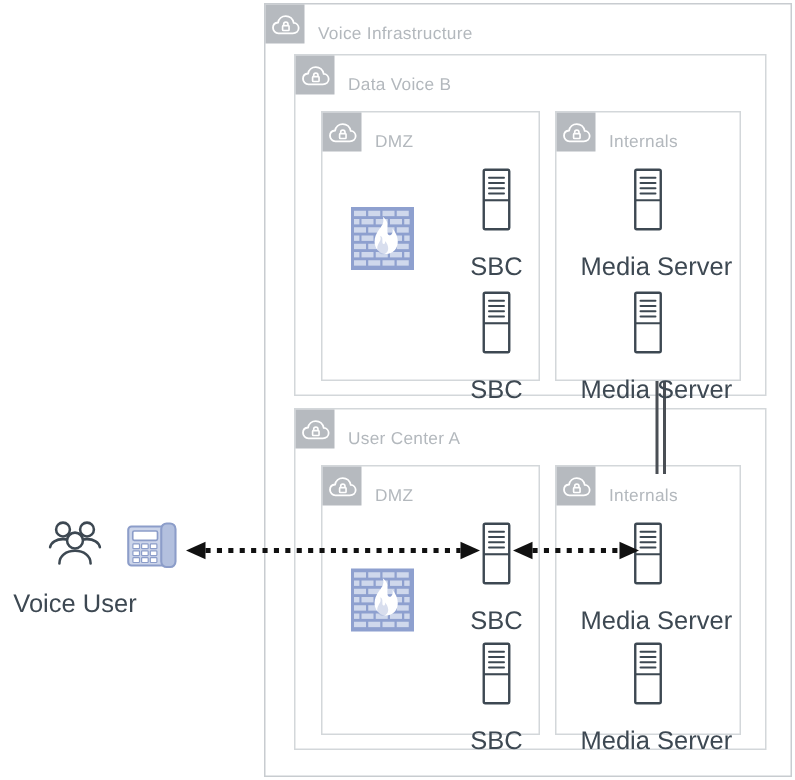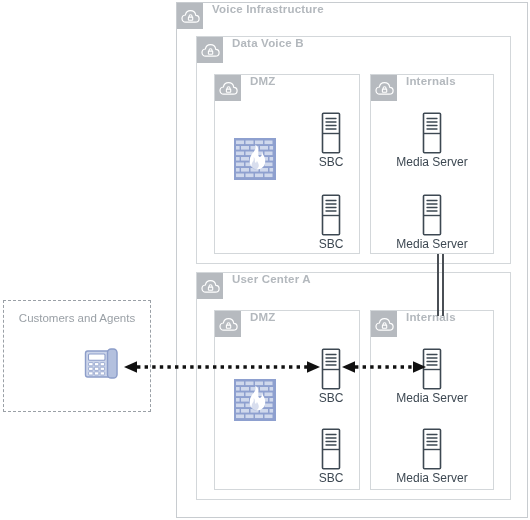--- a/index.html
+++ b/index.html
@@ -11,44 +11,43 @@
   }
   #stage { position: relative; width: 530px; height: 520px; }
 
   
   .zone { position: absolute; border: 1px solid #c8ccd0; background: #ffffff; }
   .zone.inner { border-color: #d3d7da; }
 
   
   .ztitle {
     position: absolute; top: 0; left: 0;
-    display: flex; align-items: flex-start; height: 26px;
+    display: flex; align-items: flex-end; height: 26px;
     pointer-events: none;
-    font-weight: bold;
   }
   .cloud-badge {
     width: 26px; height: 26px;
     background: #b6babf;
     display: flex; align-items: center; justify-content: center;
     flex: 0 0 26px;
   }
   .cloud-badge svg { display: block; }
   .ztitle .ztext {
     margin-left: 9px;
     font-size: 11.5px;
     color: #b3b8bd;
     letter-spacing: .2px;
     white-space: nowrap;
   }
 
   
   .node { position: absolute; text-align: center; width: 90px; }
   .node .cap {
-    margin-top: 1px;
-    font-size: 12px;
+    margin-top: 14px;
+    font-size: 17px;
     color: #3d4852;
     white-space: nowrap;
   }
   .node .glyph { display: flex; justify-content: center; }
 
   
   .dashbox {
     position: absolute;
     border: 1px dashed #9aa0a6;
     background: #ffffff;
@@ -165,24 +164,34 @@
       </span>
       <span class="ztext">Internals</span>
     </div>
   </div>
 
   <div class="vlink" style="left:437px; top:254px; width:8px; height:62px;">
     <i style="left:0px;"></i>
     <i style="left:5px;"></i>
   </div>
 
-  <div class="dashbox" style="left:3px; top:300px; width:148px; height:112px;">
-    <div class="dtitle">Customers and Agents</div>
-  </div>
-
+
+  <div class="node" style="left:4px; top:345px; width:92px;">
+    <div class="glyph">
+      <svg width="40" height="34" viewBox="0 0 40 34">
+        <circle cx="12" cy="8" r="4.6" fill="none" stroke="#3d4852" stroke-width="1.7"></circle>
+        <circle cx="28" cy="8" r="4.6" fill="none" stroke="#3d4852" stroke-width="1.7"></circle>
+        <path d="M3.4 19.8c.6-3.3 4.2-5.4 8.6-5.4 1.7 0 3.2.3 4.5.8" fill="none" stroke="#3d4852" stroke-width="1.7" stroke-linecap="round"></path>
+        <path d="M36.6 19.8c-.6-3.3-4.2-5.4-8.6-5.4-1.7 0-3.2.3-4.5.8" fill="none" stroke="#3d4852" stroke-width="1.7" stroke-linecap="round"></path>
+        <circle cx="20" cy="15.4" r="5.3" fill="#ffffff" stroke="#3d4852" stroke-width="1.7"></circle>
+        <path d="M9.6 30.6c0-5.2 4.6-8.4 10.4-8.4s10.4 3.2 10.4 8.4" fill="#ffffff" stroke="#3d4852" stroke-width="1.7" stroke-linecap="round"></path>
+      </svg>
+    </div>
+    <div class="cap">Voice User</div>
+  </div>
 
   <div class="node" style="left:58px; top:346px; width:92px;">
     <div class="glyph">
       <svg width="42" height="36" viewBox="0 0 42 36">
         <rect x="2.5" y="5" width="31" height="26" rx="2.2" fill="#ccd5ea" stroke="#8c9dc9" stroke-width="1.4"></rect>
         <rect x="5.5" y="8" width="16.5" height="6.2" rx="1" fill="#ffffff" stroke="#8c9dc9" stroke-width="1.1"></rect>
         <g fill="#ffffff" stroke="#8c9dc9" stroke-width=".8">
           <rect x="5.6" y="16.6" width="4.4" height="3.2" rx=".5"></rect>
           <rect x="11.4" y="16.6" width="4.4" height="3.2" rx=".5"></rect>
           <rect x="17.2" y="16.6" width="4.4" height="3.2" rx=".5"></rect>

